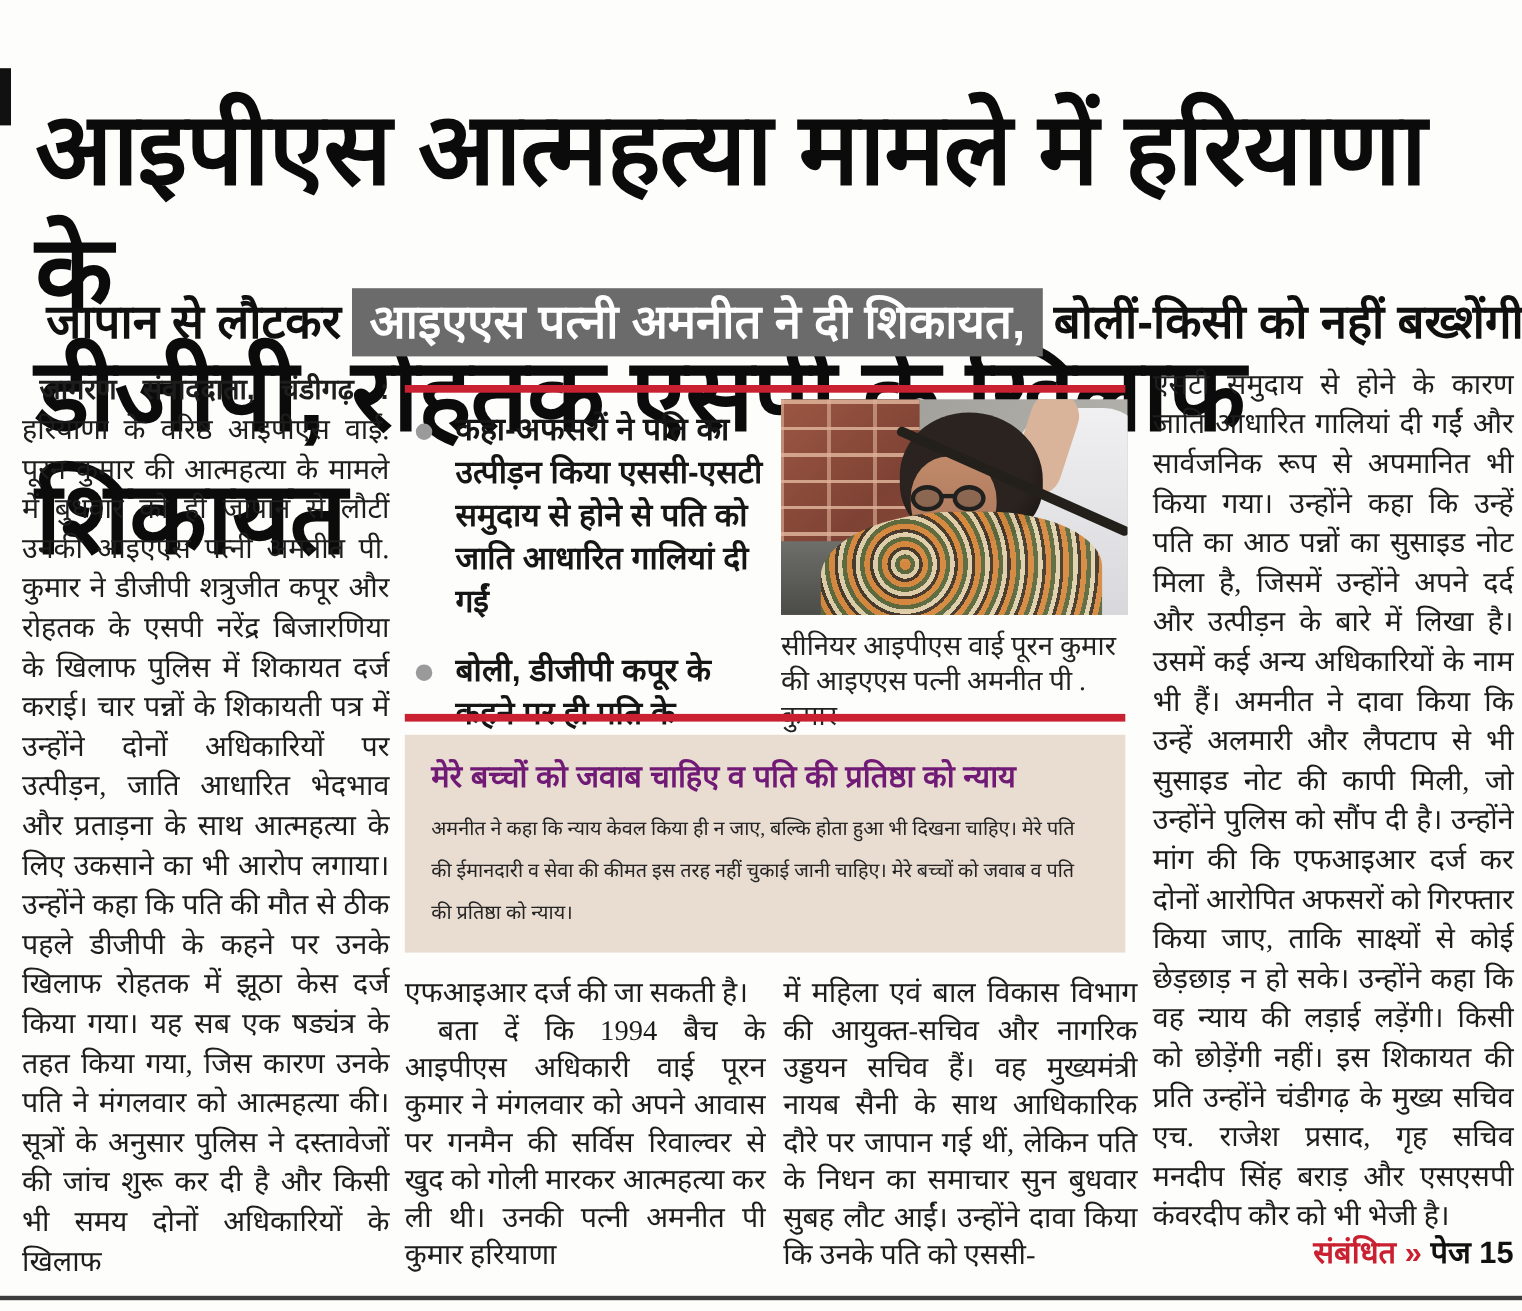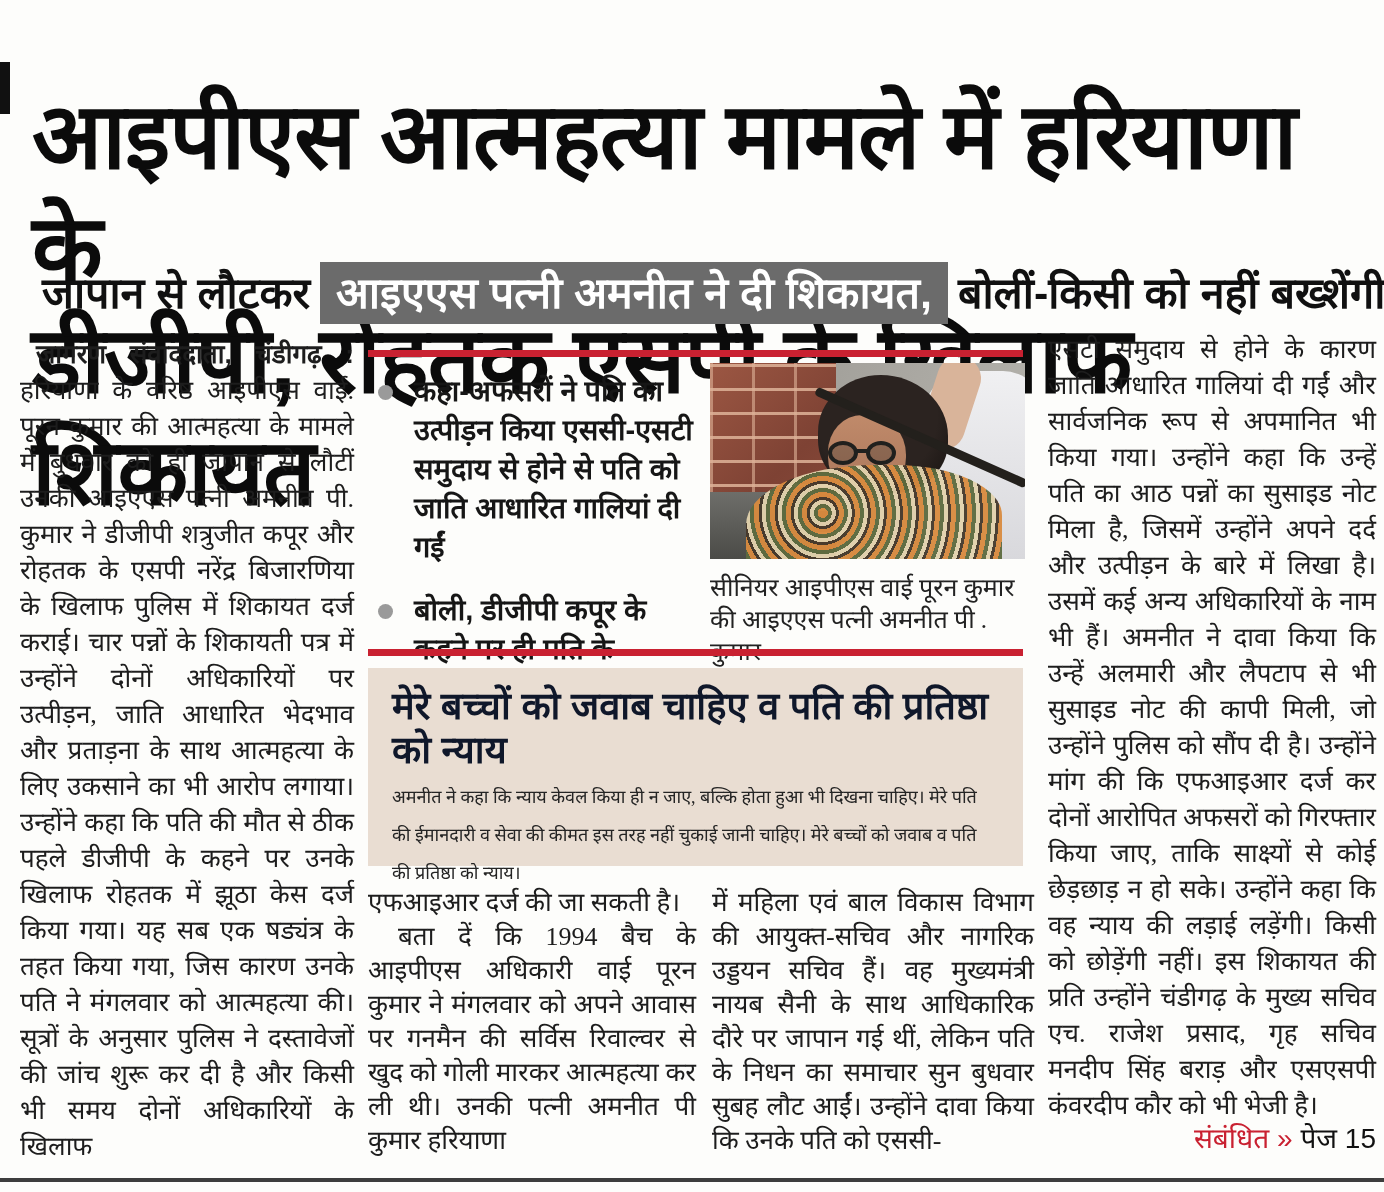--- a/index.html
+++ b/index.html
@@ -40,21 +40,21 @@
     font-size:26px;line-height:36px;
     text-align:justify;color:#1d1d1d;
   }
   .newscol p{margin:0;}
   .col1{left:20px;top:336px;width:334px;height:832px;}
   .col1 .dateline{font-weight:700;font-family:"Liberation Sans", sans-serif;margin-left:16px;}
   .col4{left:1048px;top:332px;width:328px;height:832px;}
   .related{
     position:absolute;left:1048px;top:1118px;width:328px;
     text-align:right;font-family:"Liberation Sans", sans-serif;
-    font-weight:400;font-size:28px;
+    font-weight:700;font-size:28px;
   }
   .related .red{color:#c92131;}
   .related .blk{color:#111;}
 
   
   .middle{position:absolute;left:368px;top:344px;width:655px;}
   .redline{position:absolute;left:0;width:655px;height:7px;background:#c92131;}
   .redline.top{top:6px;}
   .redline.bottom{top:305px;}
 
@@ -132,21 +132,21 @@
     font-family:"Liberation Serif", serif;
   }
 
   
   .quote-box{
     position:absolute;left:0;top:324px;width:655px;height:198px;
     background:#e9ddd2;box-sizing:border-box;padding:16px 24px 0 24px;
   }
   .quote-title{
     font-family:"Liberation Sans", sans-serif;
-    font-weight:700;font-size:38px;line-height:44px;color:#0f172a;margin:0;
+    font-weight:700;font-size:28px;line-height:44px;color:#701a75;margin:0;
   }
   .quote-body{
     font-size:18px;line-height:38px;color:#242424;margin:6px 0 0 0;text-align:left;
   }
 
   
   .col2{left:368px;top:886px;width:328px;height:280px;font-size:26px;line-height:34px;}
   .col2 .p2{text-indent:30px;}
   .col3{left:712px;top:886px;width:322px;height:280px;font-size:26px;line-height:34px;}
 

